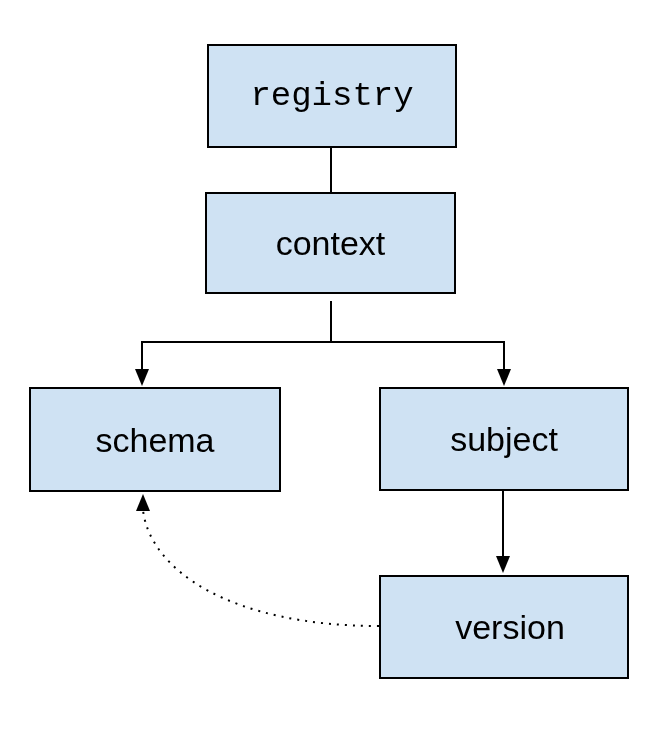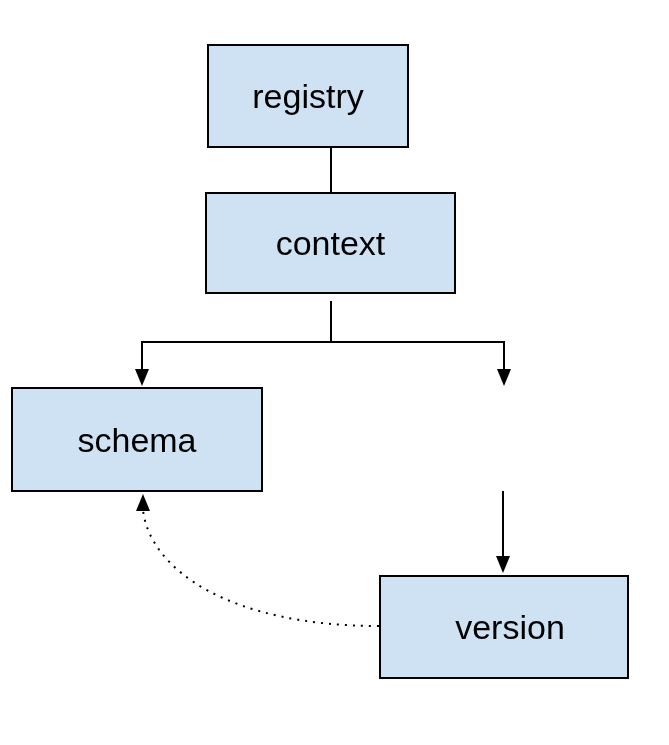--- a/index.html
+++ b/index.html
@@ -28,23 +28,23 @@
     background: #cfe2f3;
     border: 2px solid #000000;
     display: flex;
     align-items: center;
     justify-content: center;
     font-size: 34px;
     color: #000000;
     line-height: 1;
     user-select: none;
   }
-  .node-registry { left: 207px; top: 44px;  width: 202px; height: 104px; }
+  .node-registry { left: 207px; top: 44px;  width: 250px; height: 104px; font-family: Liberation Mono, monospace; }
   .node-context  { left: 205px; top: 192px; width: 251px; height: 102px; }
-  .node-schema   { left: 11px;  top: 387px; width: 252px; height: 105px; }
+  .node-schema   { left: 29px;  top: 387px; width: 252px; height: 105px; }
   .node-subject  { left: 379px; top: 387px; width: 250px; height: 104px; }
   .node-version  { left: 379px; top: 575px; width: 250px; height: 104px; padding-left: 12px; }
 </style>
 </head>
 <body>
 
 <div class="canvas">
 
   <svg class="edges-layer" width="669" height="745" viewBox="0 0 669 745" xmlns="http://www.w3.org/2000/svg">
 
@@ -78,18 +78,21 @@
   </div>
 
   <div class="node node-context">
     <span>context</span>
   </div>
 
   <div class="node node-schema">
     <span>schema</span>
   </div>
 
+  <div class="node node-subject">
+    <span>subject</span>
+  </div>
 
   <div class="node node-version">
     <span>version</span>
   </div>
 
 </div>
 
 </body></html>

